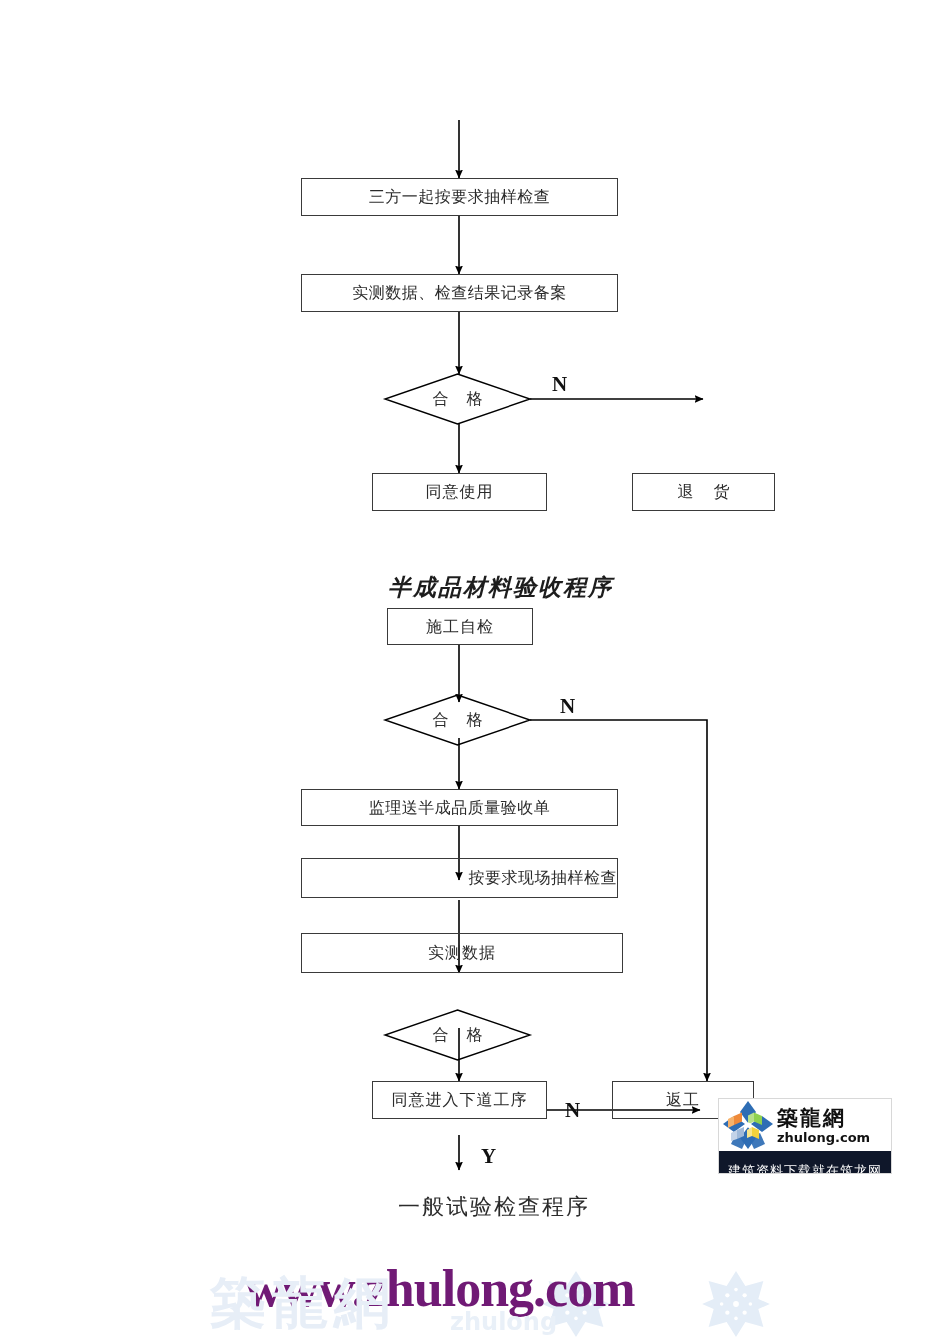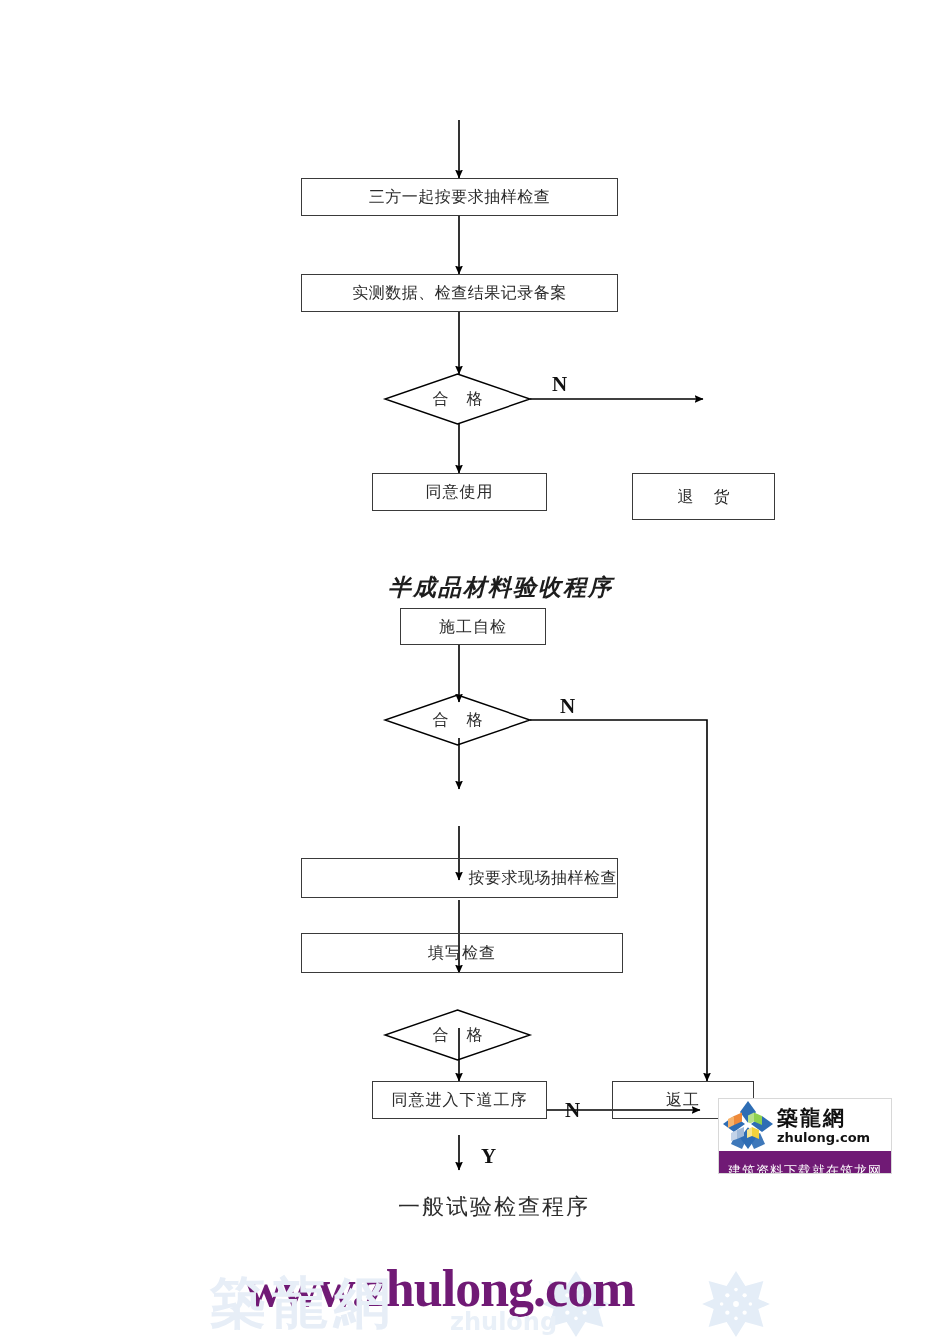--- a/index.html
+++ b/index.html
@@ -140,21 +140,21 @@
     font-family: "DejaVu Sans", "Liberation Sans", sans-serif;
     font-weight: bold;
     font-size: 13px;
     letter-spacing: 0px;
     color: #111;
     display: block;
     margin-top: 3px;
   }
   .logo-bar {
     height: 39px;
-    background: #701a75;
+    background: #0f172a;
     color: #ffffff;
     font-family: "DejaVu Sans", "Liberation Sans", sans-serif;
     font-size: 13px;
     letter-spacing: 1px;
     display: flex;
     align-items: center;
     justify-content: center;
     white-space: nowrap;
   }
 
@@ -301,46 +301,49 @@
     </svg>
     <span class="dlbl">合 格</span>
   </div>
 
   <div class="branch" style="left:552px;top:372px;">N</div>
 
   <div class="fbox" style="left:372px;top:473px;width:175px;height:38px;">
     <span class="lbl">同意使用</span>
   </div>
 
-  <div class="fbox spaced" style="left:632px;top:473px;width:143px;height:47px;">
+  <div class="fbox spaced" style="left:632px;top:473px;width:143px;height:38px;">
     <span class="lbl">退 货</span>
   </div>
 
   <div class="title-brush" style="left:388px;top:572px;">半成品材料验收程序</div>
 
-  <div class="fbox" style="left:400px;top:608px;width:146px;height:37px;text-align:right;">
+  <div class="fbox" style="left:387px;top:608px;width:146px;height:37px;text-align:right;">
     <span class="lbl">施工自检</span>
   </div>
 
   <div class="diamond" style="left:385px;top:695px;width:145px;height:50px;">
     <svg width="145" height="50" viewBox="0 0 145 50">
       <polygon points="72.5,0 145,25 72.5,50 0,25" fill="none" stroke="#000" stroke-width="1.4"></polygon>
     </svg>
     <span class="dlbl">合 格</span>
   </div>
 
   <div class="branch" style="left:560px;top:694px;">N</div>
 
+  <div class="fbox wide" style="left:301px;top:789px;width:317px;height:37px;">
+    <span class="lbl">监理送半成品质量验收单</span>
+  </div>
 
   <div class="fbox wide" style="left:301px;top:858px;width:317px;height:40px;justify-content:flex-end;">
     <span class="lbl">按要求现场抽样检查</span>
   </div>
 
   <div class="fbox" style="left:301px;top:933px;width:322px;height:40px;">
-    <span class="lbl">填写检查</span>
+    <span class="lbl">实测数据</span>
   </div>
 
   <div class="diamond" style="left:385px;top:1010px;width:145px;height:50px;">
     <svg width="145" height="50" viewBox="0 0 145 50">
       <polygon points="72.5,0 145,25 72.5,50 0,25" fill="none" stroke="#000" stroke-width="1.4"></polygon>
     </svg>
     <span class="dlbl">合 格</span>
   </div>
 
   <div class="fbox" style="left:372px;top:1081px;width:175px;height:38px;">

